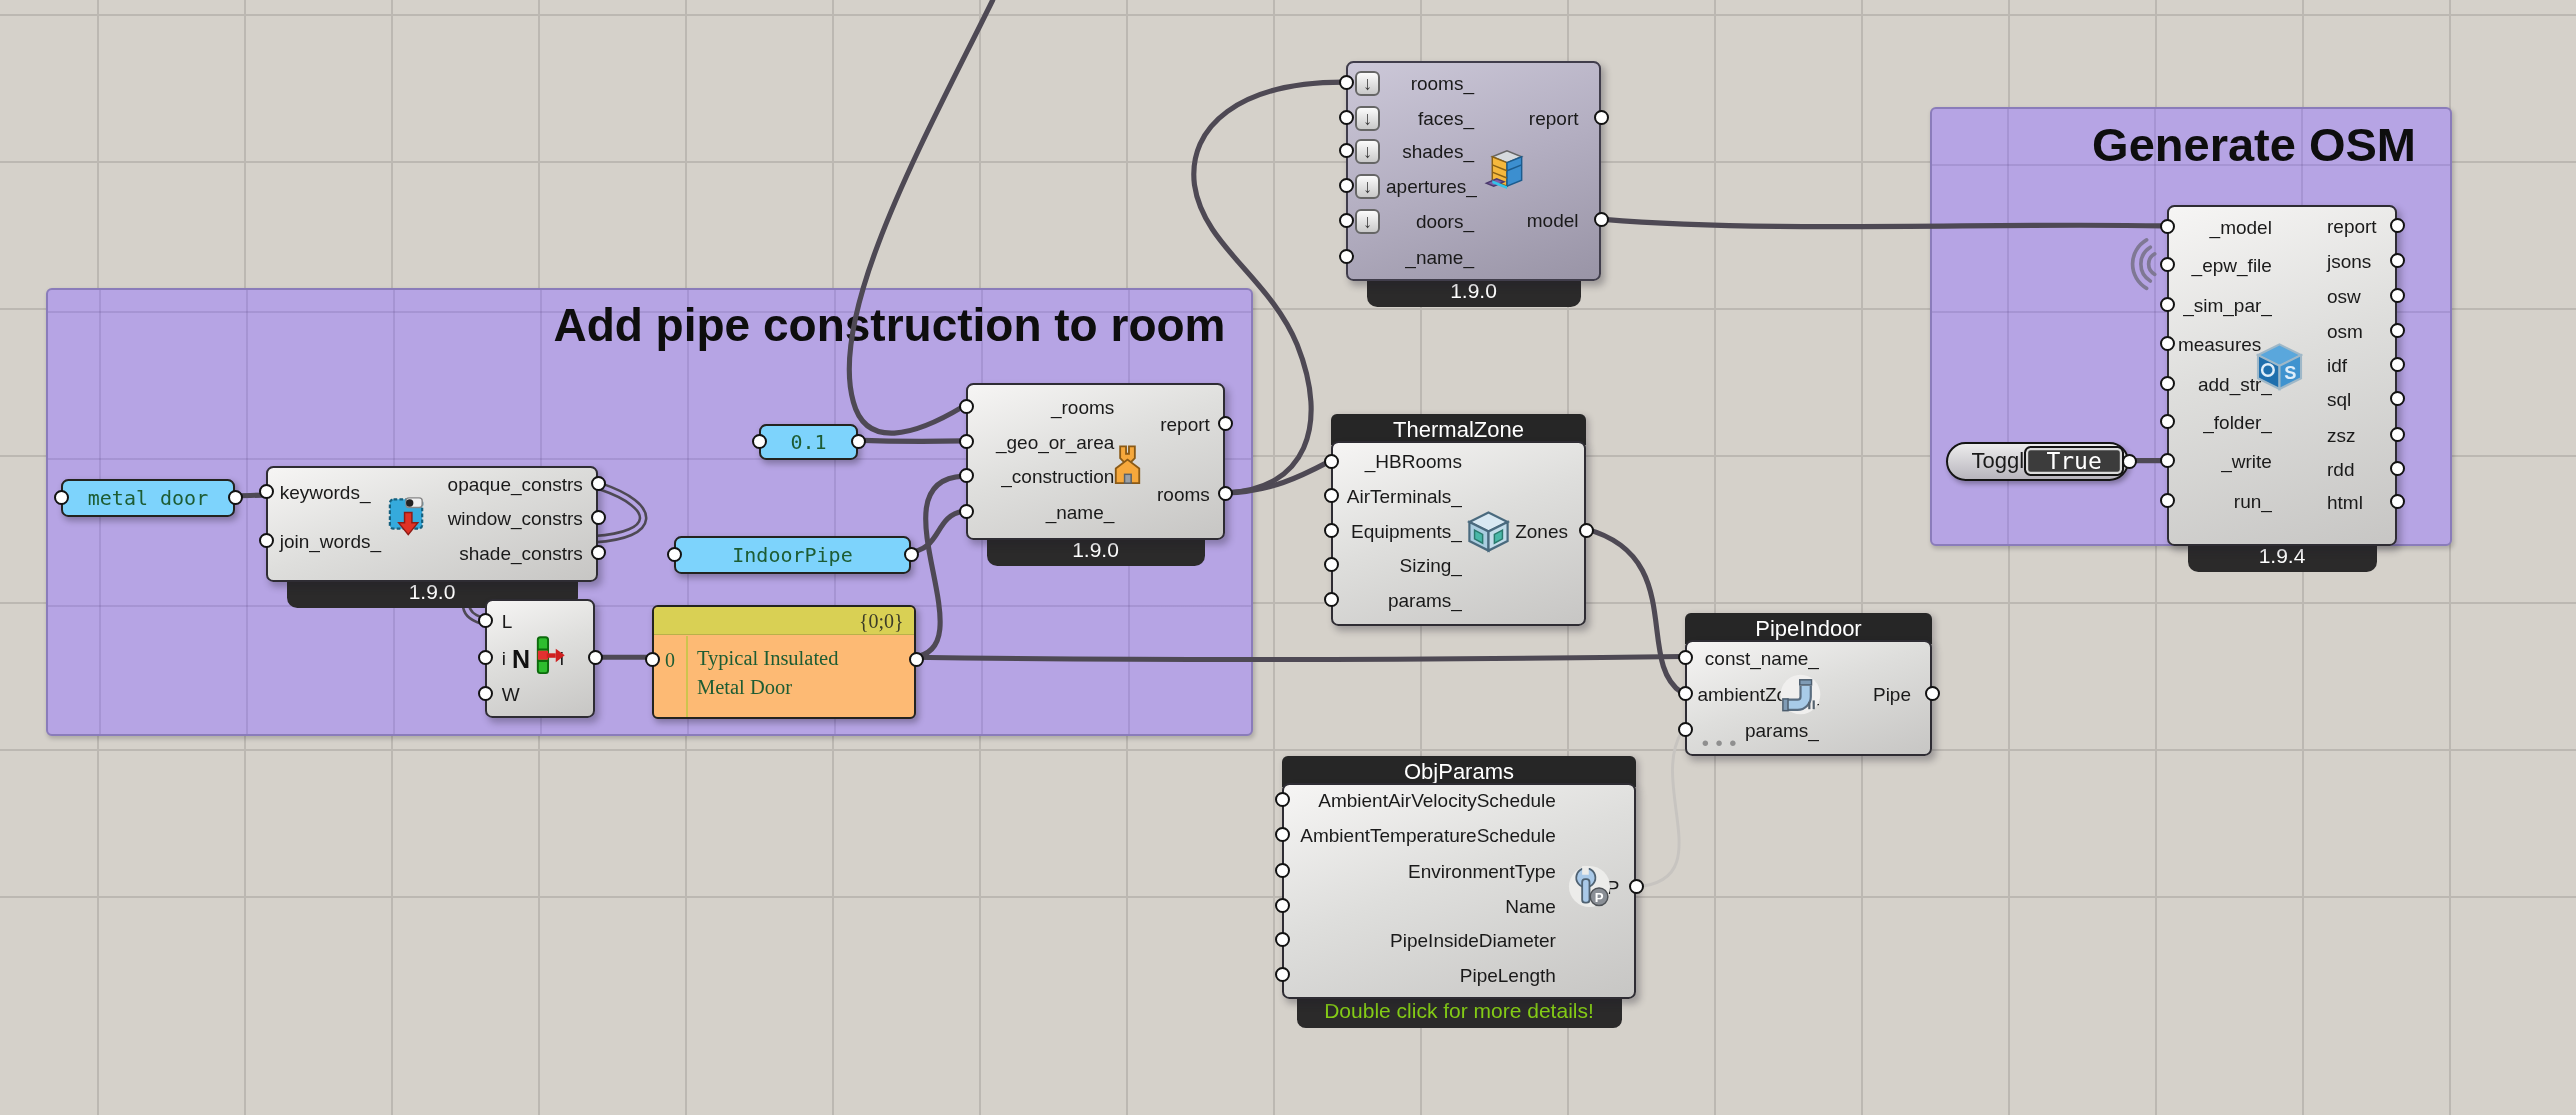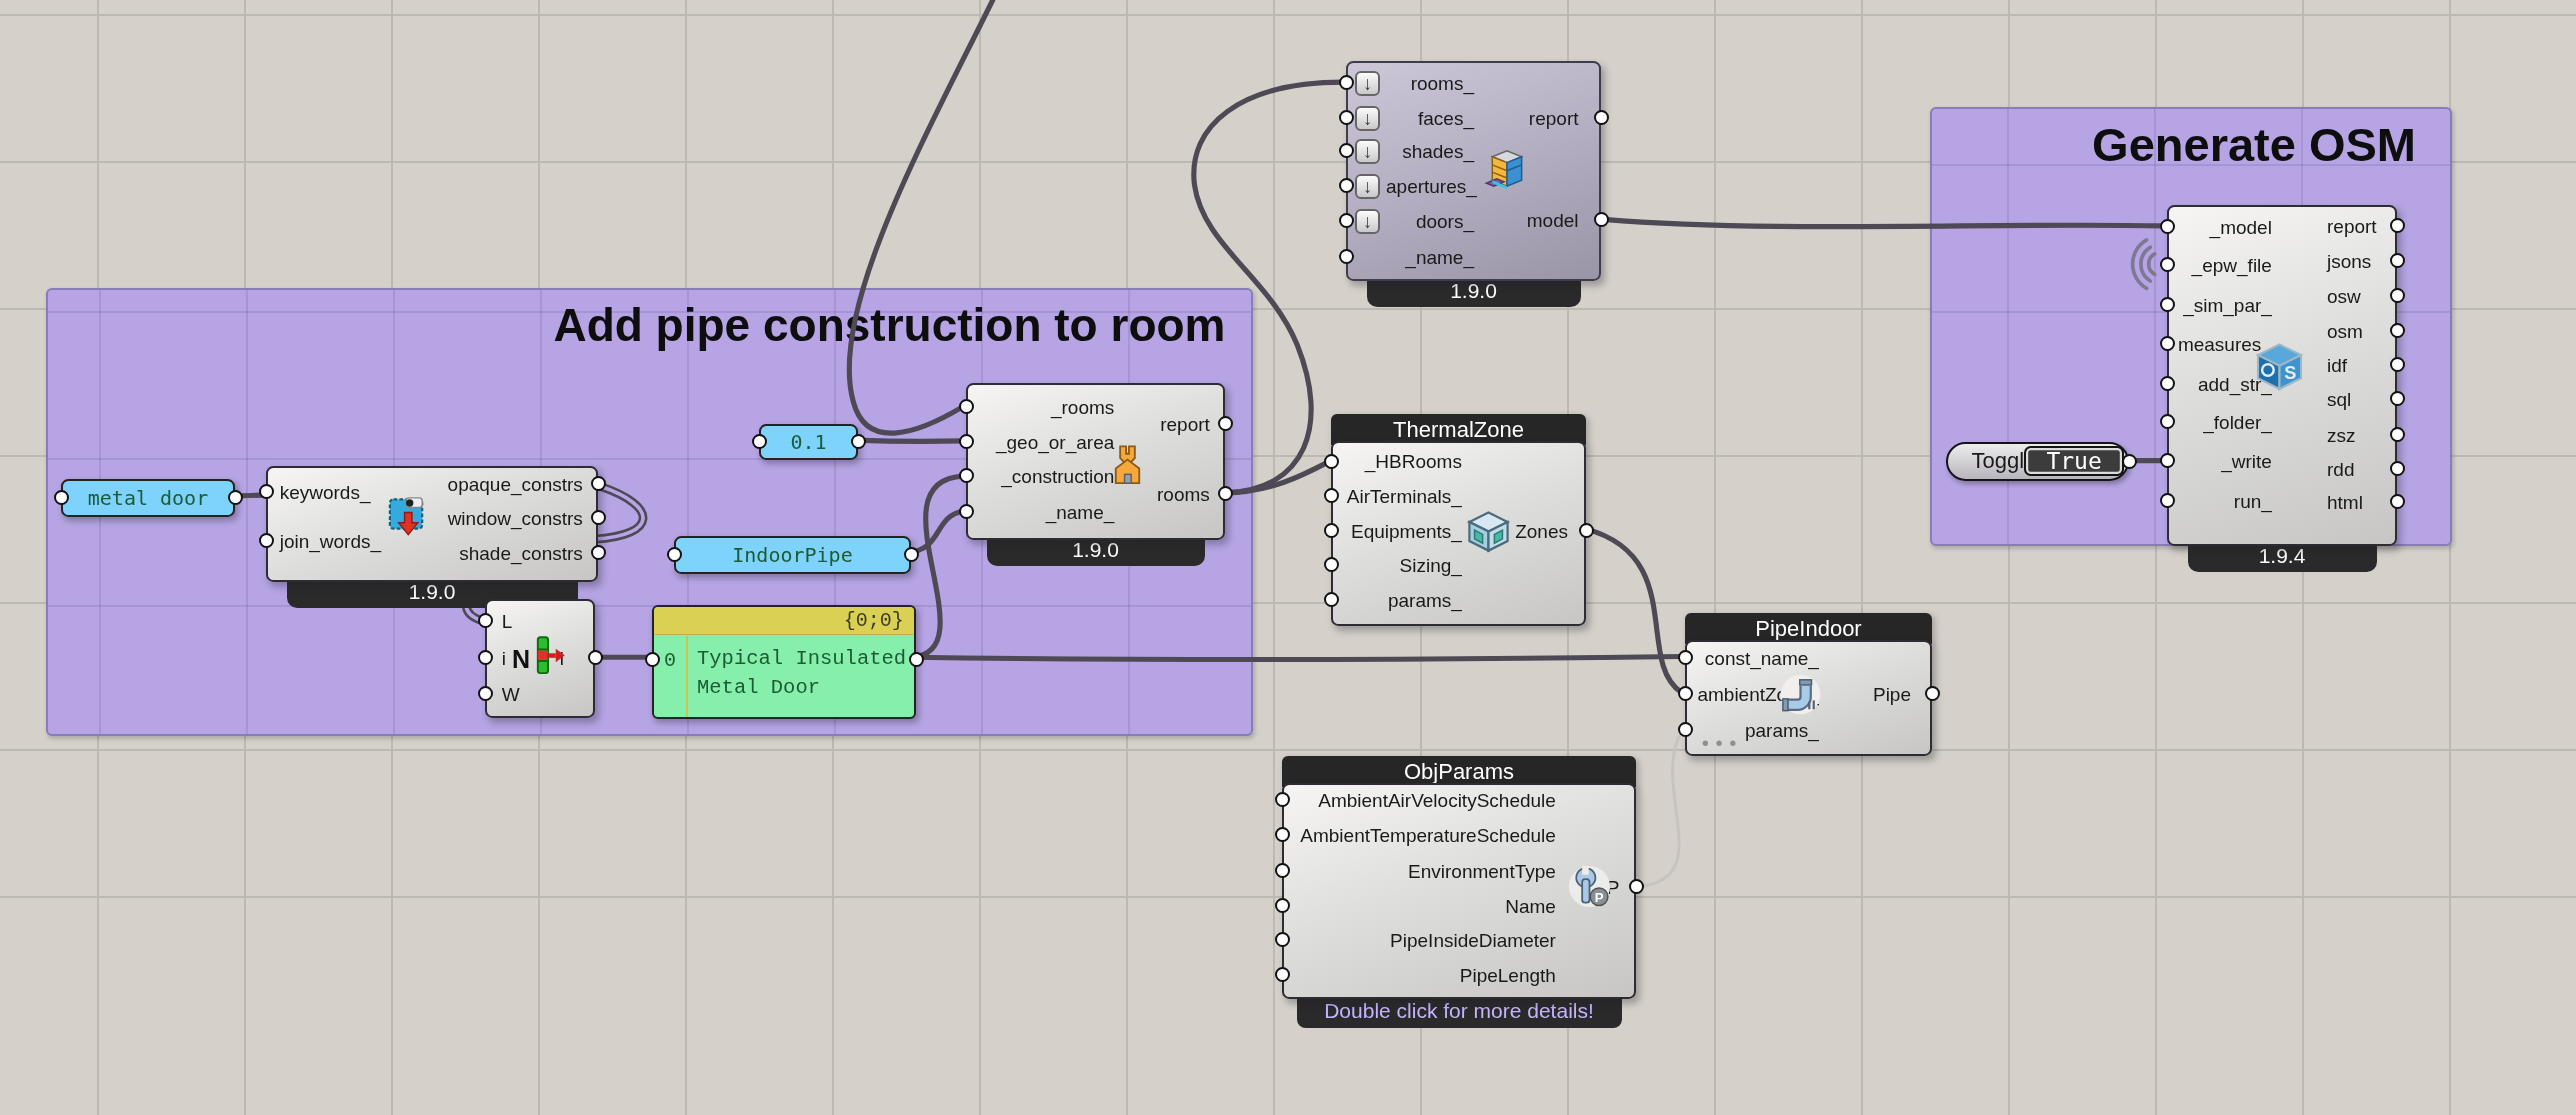--- a/index.html
+++ b/index.html
@@ -30,21 +30,21 @@
   .comp{position:absolute;z-index:3;}
   .body{position:relative;background:linear-gradient(160deg,#f6f5f4 0%,#dededc 45%,#c7c6c4 100%);
     border:2.2px solid #2e2c33;border-radius:7.3px;box-shadow:3.7px 4.4px 7.3px rgba(30,25,40,.30);box-sizing:content-box;}
   .comp.selected .body{background:linear-gradient(160deg,#ccc8d8 0%,#b3aec1 50%,#9994a6 100%);border-color:#403d4b;}
   .tbar{height:31px;background:#262626;color:#fff;font-size:22px;display:flex;align-items:center;justify-content:center;
     border-radius:5.9px 5.9px 0 0;box-shadow:2.9px 2.9px 5.9px rgba(30,25,40,.25);position:relative;}
   .tbar+.body{margin-top:-4.4px;}
   .vbar{margin:-5.9px auto 0;width:calc(100% - 41px);height:32px;background:#2b2a2a;color:#fff;font-size:21px;
     display:flex;align-items:flex-end;justify-content:center;border-radius:0 0 10.3px 10.3px;position:relative;z-index:-1;
     box-sizing:border-box;padding-bottom:3.7px;}
-  .fbar{margin:-5.9px auto 0;width:calc(100% - 29px);height:35px;background:#2b2a2a;color:#c4b5fd;font-size:21px;
+  .fbar{margin:-5.9px auto 0;width:calc(100% - 29px);height:35px;background:#2b2a2a;color:#84cc16;font-size:21px;
     display:flex;align-items:flex-end;justify-content:center;border-radius:0 0 8.8px 8.8px;position:relative;z-index:-1;
     box-sizing:border-box;padding-bottom:5.1px;}
 
   .port{position:absolute;left:0;right:0;height:22px;line-height:22px;font-size:19px;color:#1a1a1a;}
   .lbl{white-space:nowrap;display:block;}
   .nub{width:11px;height:11px;background:#fff;border:2.9px solid #121212;border-radius:50%;position:absolute;top:2.2px;}
   .in>.nub{left:-9.5px;}
   .out>.nub{right:-9.5px;}
 
   .abtn{position:absolute;left:7.3px;width:25px;height:25px;box-sizing:border-box;border:2.2px solid #666;border-radius:5.9px;
@@ -72,22 +72,22 @@
   .icon{position:absolute;}
   .dots{position:absolute;left:14.7px;bottom:2.9px;color:#8f8f8f;font-size:20.5px;letter-spacing:6.6px;line-height:14.7px;}
   .nletter{position:absolute;font-size:25px;font-weight:bold;color:#111;}
 
   .panel{position:absolute;z-index:3;background:#7dd3fc;border:2.2px solid #23231f;border-radius:7.3px;
     box-shadow:2.9px 3.7px 5.9px rgba(0,0,0,.28);display:flex;align-items:center;justify-content:center;
     font-family:"DejaVu Sans Mono",monospace;font-size:20px;color:#1d5c33;}
   .panel .nub{top:50%;margin-top:-8px;}
   .panel .nub.left{left:-9.5px;}  .panel .nub.right{right:-9.5px;}
 
-  .dpanel{position:absolute;z-index:3;background:#86efac;border:2.2px solid #23231f;border-radius:5.9px;
-    box-shadow:2.9px 3.7px 5.9px rgba(0,0,0,.28);font-family:Liberation Mono, monospace;}
+  .dpanel{position:absolute;z-index:3;background:#fdba74;border:2.2px solid #23231f;border-radius:5.9px;
+    box-shadow:2.9px 3.7px 5.9px rgba(0,0,0,.28);font-family:Liberation Serif, serif;}
   .dpanel .hdr{position:absolute;left:0;right:0;top:0;height:28px;background:#d9d054;border-bottom:1.5px solid #b9b14a;
     border-radius:4.4px 4.4px 0 0;color:#3c3c28;font-size:20px;line-height:28px;text-align:right;padding-right:10.3px;box-sizing:border-box;}
   .dpanel .idxcol{position:absolute;left:0;top:29px;bottom:0;width:34px;border-right:2.2px solid #cdc44e;
     color:#1d5c33;font-size:20px;display:flex;align-items:flex-start;justify-content:center;padding-top:13.2px;box-sizing:border-box;}
   .dpanel .txt{position:absolute;left:43px;top:37px;color:#1d5c33;font-size:20.5px;line-height:29px;white-space:pre;}
 
   .toggle{position:absolute;z-index:3;width:183px;height:39px;background:linear-gradient(#ececec,#b8b5bd);
     border:2.2px solid #141414;border-radius:22px;box-shadow:2.2px 2.9px 5.1px rgba(0,0,0,.3);box-sizing:border-box;}
   .toggle .tlabel{position:absolute;left:23.5px;top:4.4px;font-size:22px;color:#1a1a1a;}
   .toggle .tval{position:absolute;right:2.9px;top:1.5px;width:100px;height:30px;background:#3c3c3c;border:2.2px solid #141414;

